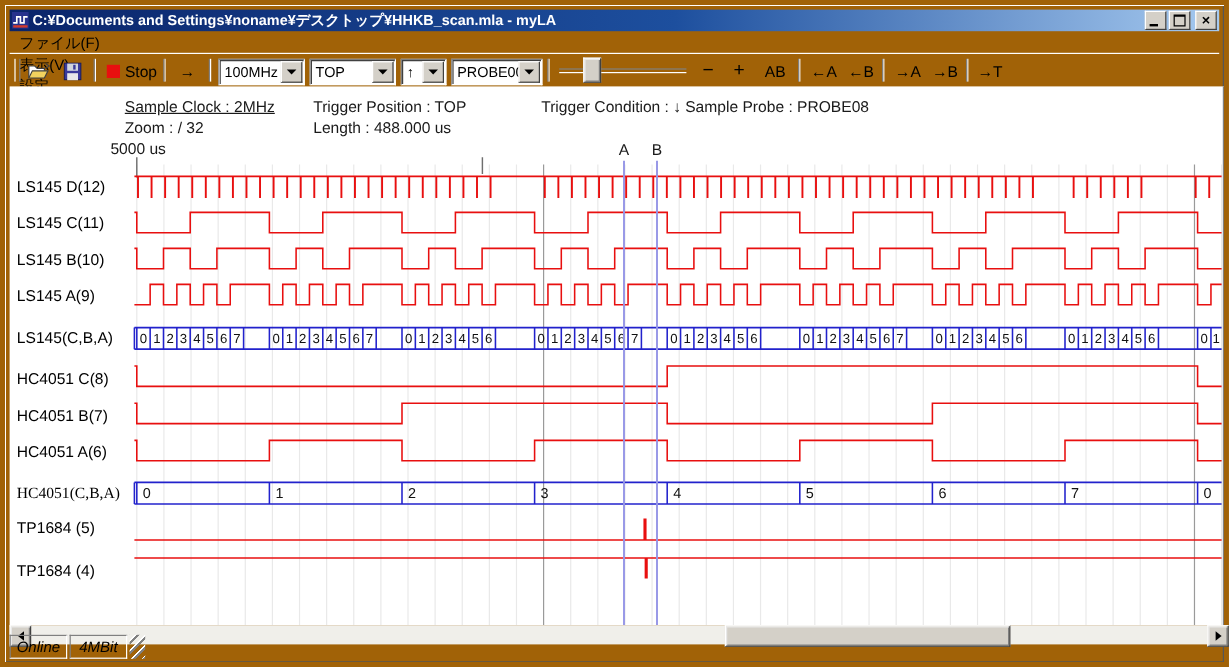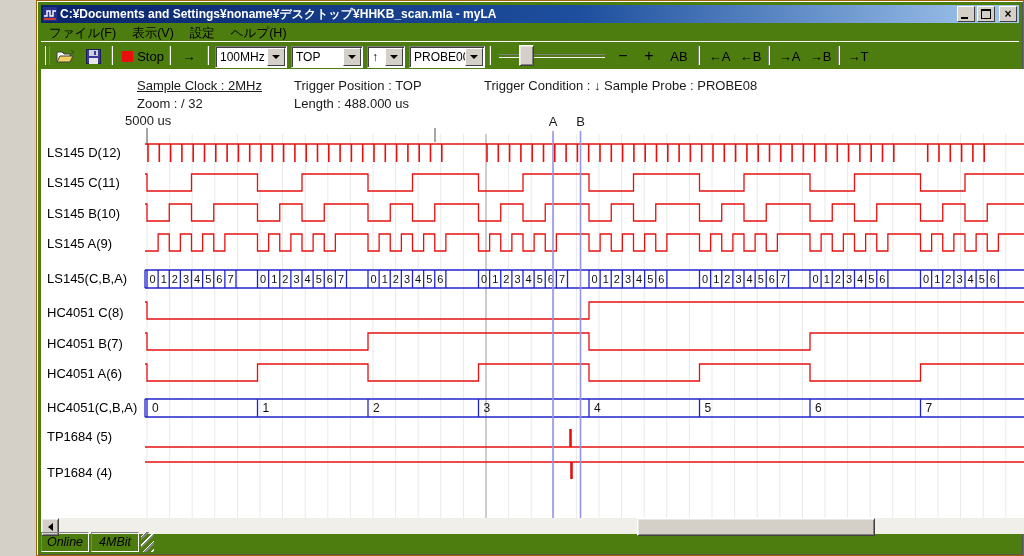--- a/index.html
+++ b/index.html
@@ -1,34 +1,34 @@
 <!DOCTYPE html>
 <html><head>
 <meta charset="utf-8">
 <style>
   html,body{margin:0;padding:0;}
   body{width:1024px;height:556px;position:relative;background:#d4d0c8;
        font-family:"Liberation Sans",sans-serif;overflow:hidden;}
-  .window{position:absolute;inset:0;background:#4d7c0f;
-          border:1px solid #a16207;box-shadow:inset 1px 1px 0 #ffffff, inset -1px -1px 0 #565656;margin-left:36px;}
+  .window{position:absolute;inset:0;background:#a16207;
+          border:4px solid #a16207;box-shadow:inset 1px 1px 0 #ffffff, inset -1px -1px 0 #565656;}
   
   .titlebar{position:absolute;left:4px;right:4px;top:4px;height:18px;
             background:linear-gradient(90deg,#0a246a 0%,#1d4f9e 55%,#a6caf0 100%);
             display:flex;align-items:center;padding:0 2px;}
   .appicon{width:14px;height:14px;margin-right:3px;flex:0 0 auto;}
   .title-text{flex:1;color:#fff;font-weight:bold;font-size:12px;line-height:18px;
               white-space:nowrap;overflow:hidden;}
   .tb-btn{width:16px;height:14px;margin-left:2px;background:#d4d0c8;
           border:1px solid;border-color:#ffffff #404040 #404040 #ffffff;
           display:flex;align-items:center;justify-content:center;position:relative;}
   .glyph-min{position:absolute;left:3px;bottom:2px;width:7px;height:2px;background:#000;}
   .glyph-max{width:8px;height:7px;border:1px solid #000;border-top-width:2px;}
   .glyph-close{font-size:12px;font-weight:bold;line-height:12px;color:#000;}
   
-  .menubar{position:absolute;left:4px;right:4px;top:23px;height:17px;display:flex;}
+  .menubar{position:absolute;left:4px;right:4px;top:23px;height:17px;display:flex;flex-direction:column;}
   .menu-item{padding:1px 8px 0 8px;font-size:12.5px;color:#000;}
   
   .toolbar{position:absolute;left:4px;right:4px;top:40px;height:28px;
            border-top:1px solid #ffffff;}
   .toolbar *{font-size:13px;}
   .t-abs{position:absolute;top:3px;height:22px;display:flex;align-items:center;justify-content:center;}
   .vsep{position:absolute;top:4px;height:19px;width:0;border-left:1px solid #808080;border-right:1px solid #ffffff;}
   .grip{position:absolute;top:4px;height:19px;width:3px;border-left:1px solid #ffffff;border-right:1px solid #808080;}
   .flatbtn{cursor:default;color:#000;}
   .combo{position:absolute;top:4px;height:20px;background:#fff;
@@ -489,21 +489,21 @@
 
     <div id="rowlabels">
         <div class="rowlabel" style="top: 76px;">LS145 D(12)</div>
         <div class="rowlabel" style="top: 106px;">LS145 C(11)</div>
         <div class="rowlabel" style="top: 137px;">LS145 B(10)</div>
         <div class="rowlabel" style="top: 167px; text-align: center;">LS145 A(9)</div>
         <div class="rowlabel" style="top: 202px;">LS145(C,B,A)</div>
         <div class="rowlabel" style="top: 236px;">HC4051 C(8)</div>
         <div class="rowlabel" style="top: 267px;">HC4051 B(7)</div>
         <div class="rowlabel" style="top: 297px;">HC4051 A(6)</div>
-        <div class="rowlabel" style="top: 331px;">HC4051(C,B,A)</div>
+        <div class="rowlabel" style="top: 331px; font-family: Liberation Serif, serif;">HC4051(C,B,A)</div>
         <div class="rowlabel" style="top: 360px;">TP1684 (5)</div>
         <div class="rowlabel" style="top: 396px;">TP1684 (4)</div>
       </div>
   </div>
 
   <div class="hscroll">
     <span class="sb-btn" style="left:0;">
         <span class="tri-left"></span>
       </span>
     <span class="sb-thumb" style="left:596px;width:236px;"></span>

